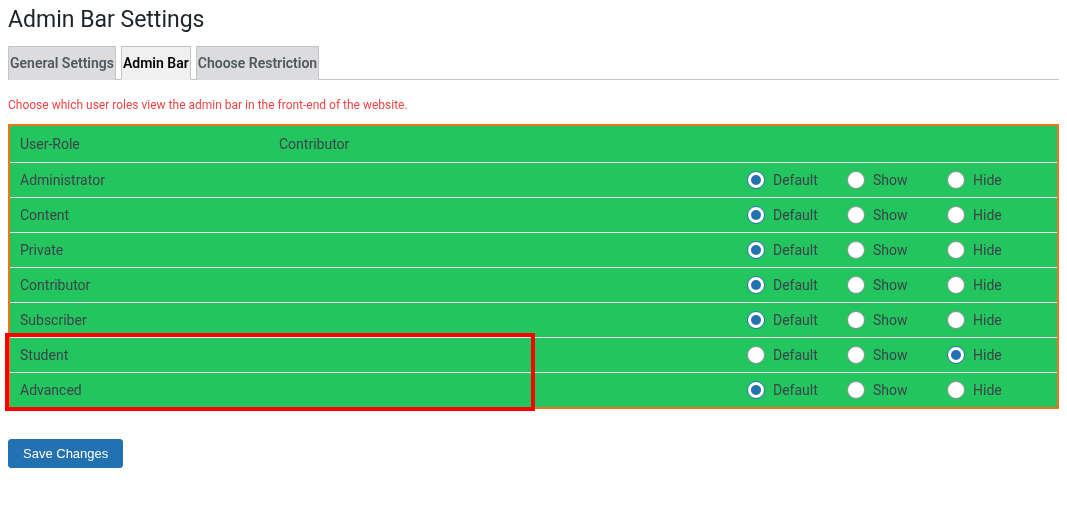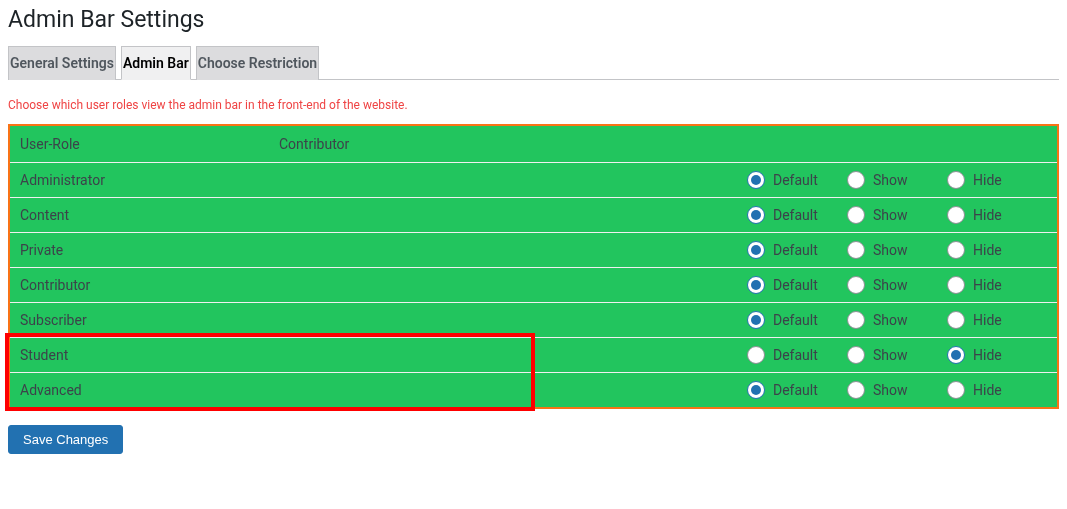--- a/index.html
+++ b/index.html
@@ -107,21 +107,21 @@
       cursor: pointer;
     }
     .highlight-box {
       position: absolute;
       border: 4px solid #ff0000;
       pointer-events: none;
       z-index: 10;
     }
     .table-wrap { position: relative; }
     .save-btn {
-      margin-top: 16px;
+      margin-top: 30px;
       background: #2271b1;
       border: 1px solid #2271b1;
       color: #fff;
       padding: 6px 14px;
       font-size: 13px;
       border-radius: 3px;
       cursor: pointer;
     }
   </style>
 </head>

